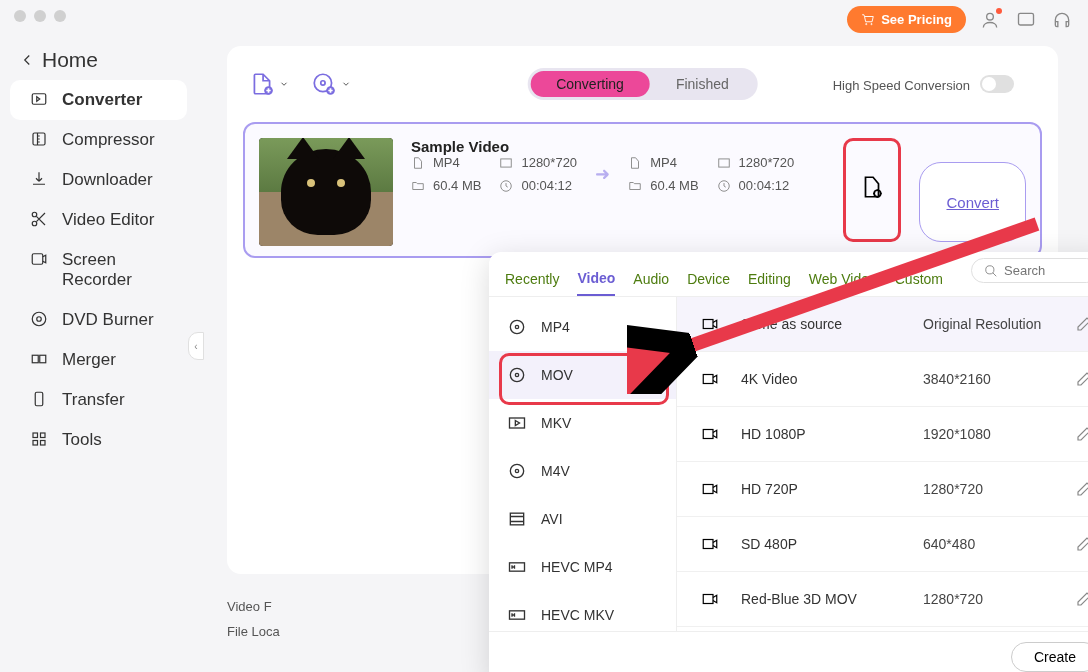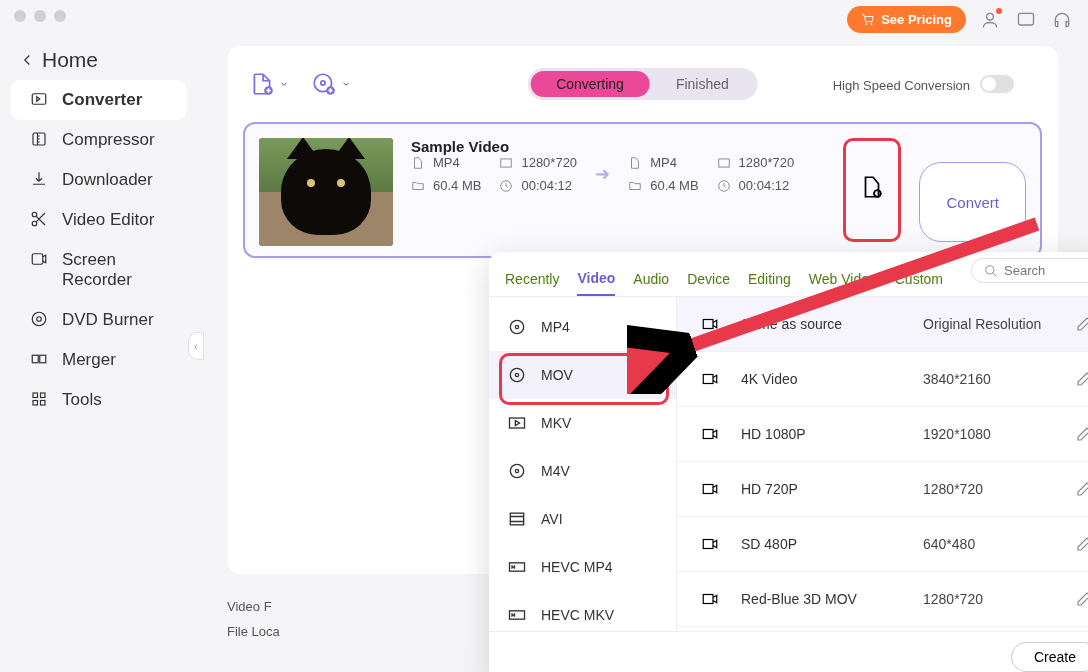--- a/index.html
+++ b/index.html
@@ -51,21 +51,21 @@
 .file-info { flex:1; }
 .file-title { font-weight:700; font-size:15px; color:#222; }
 .meta-grid { display:flex; gap:18px; align-items:center;}
 .meta-col { display:flex; flex-direction:column; gap:8px; }
 .meta-cell { display:flex; align-items:center; gap:8px; font-size:13px; color:#555; }
 .meta-cell svg { width:14px; height:14px; color:#888; }
 .arrow-between { font-size:18px; color:#b8aef0; }
 
 .settings-btn { width:44px; height:44px; display:flex; align-items:center; justify-content:center; cursor:pointer; margin-top:20px; }
 .settings-highlight { border:3px solid #e8394a; border-radius:10px; padding:4px; }
-.convert-btn { margin-top:24px; padding:11px 26px; border:1.5px solid #a99cf0; background:#fff; color:#6b5dd3; border-radius:22px; font-size:15px; font-weight:500; cursor:pointer; }
+.convert-btn { margin-top:24px; padding:11px 26px; border:1.5px solid #a99cf0; background:#fff; color:#6b5dd3; border-radius:22px; font-size:15px; font-weight:500; cursor:pointer;text-decoration:underline; }
 
 
 .popup { position:absolute; top:218px; left:292px; width:626px; height:430px; background:#fff; border-radius:12px; box-shadow:0 6px 30px rgba(0,0,0,0.15); z-index:50; display:flex; flex-direction:column; }
 .popup-tabs { display:flex; align-items:center; padding:10px 16px 0; gap:18px; border-bottom:1px solid #eee; position:relative; }
 .popup-tab { font-size:14px; color:#4d7c0f; padding:8px 0; cursor:pointer; }
 .popup-tab.active { color:#6b5dd3; border-bottom:2px solid #6b5dd3; font-weight:700; }
 .popup-search { position:absolute; right:16px; top:6px; display:flex; align-items:center; gap:6px; border:1px solid #e0e0e0; border-radius:16px; padding:4px 12px; font-size:13px; color:#888; width:128px;}
 .popup-search input { border:none; outline:none; width:80px; font-size:13px; }
 .popup-body { flex:1; display:flex; overflow:hidden; }
 .format-list { width:188px; border-right:1px solid #eee; overflow-y:auto; padding-top:6px; position:relative;}
@@ -179,20 +179,27 @@
   </div>
   <div class="sidebar-item">
     <svg viewBox="0 0 24 24">
         <rect x="3" y="7" width="8" height="10"></rect>
         <rect x="13" y="7" width="8" height="10"></rect>
       </svg>
     <span>Merger</span>
   </div>
   <div class="sidebar-item">
     <svg viewBox="0 0 24 24">
+        <rect x="7" y="3" width="10" height="18" rx="2"></rect>
+        <path d="M12 17h0"></path>
+      </svg>
+    <span>Transfer</span>
+  </div>
+  <div class="sidebar-item">
+    <svg viewBox="0 0 24 24">
         <rect x="4" y="4" width="6" height="6"></rect>
         <rect x="14" y="4" width="6" height="6"></rect>
         <rect x="4" y="14" width="6" height="6"></rect>
         <rect x="14" y="14" width="6" height="6"></rect>
       </svg>
     <span>Tools</span>
   </div>
 </div>
 <div class="collapse-handle">‹</div>
 

